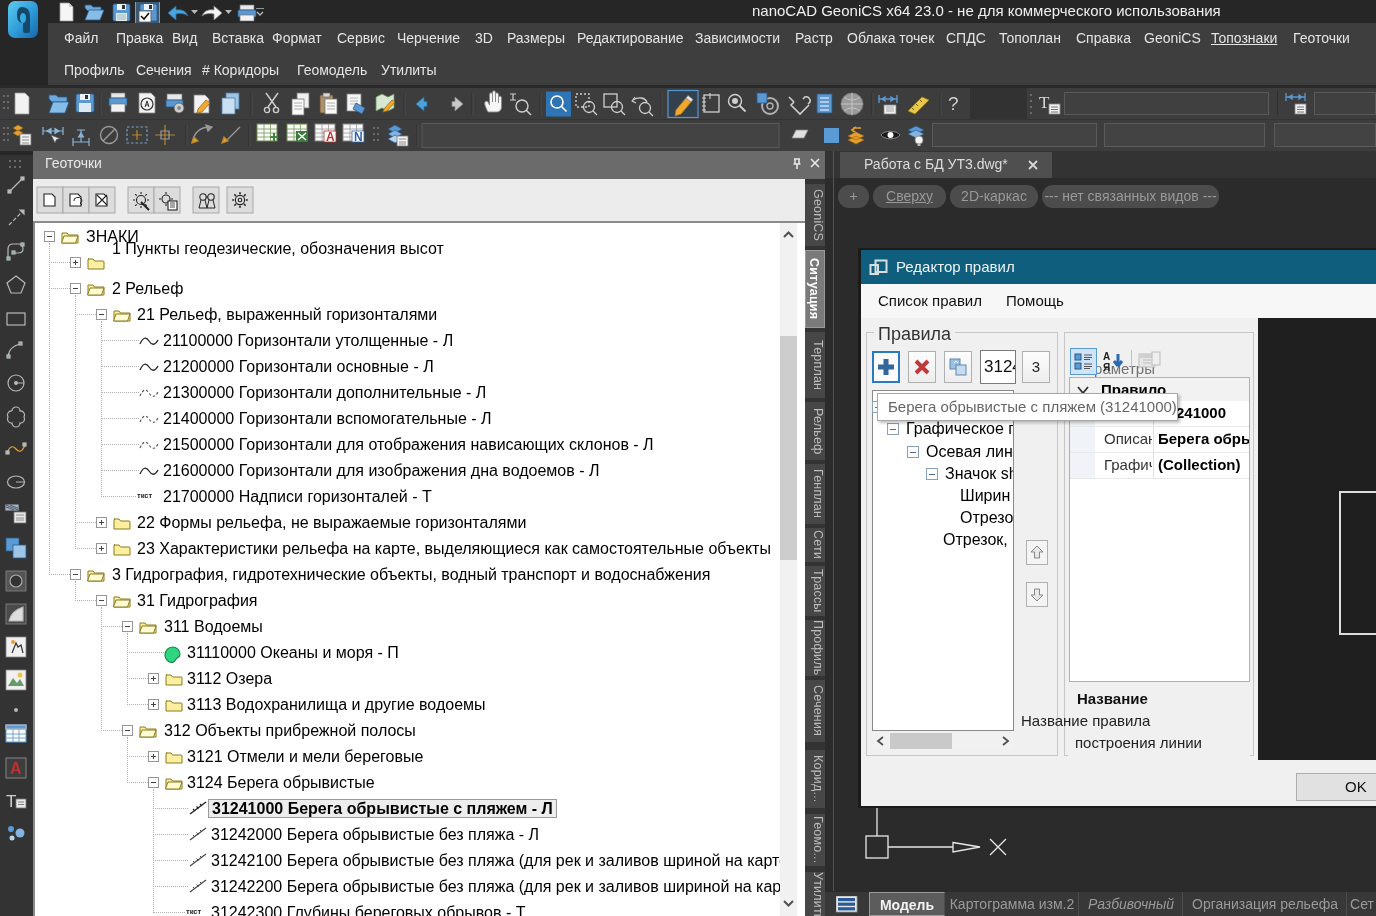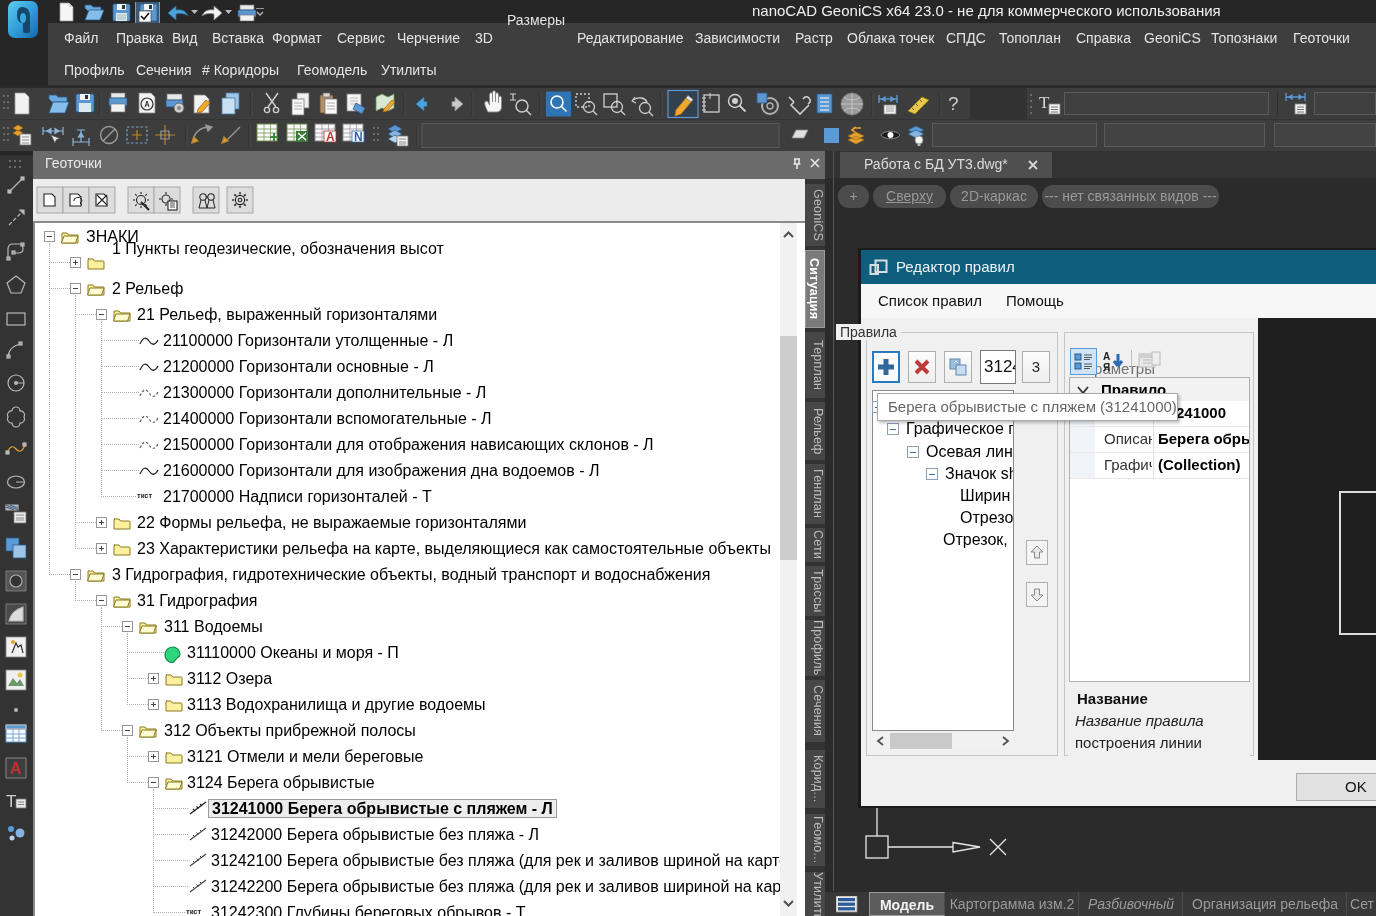--- a/index.html
+++ b/index.html
@@ -18,30 +18,30 @@
 <div class="abs" style="left:48px;top:23px;width:1328px;height:62px;background:#3e3e3e;"></div>
 <div id="menurow1">
 <span class="mi" style="left:64px;top:30px;">Файл</span>
 <span class="mi" style="left:116px;top:30px;">Правка</span>
 <span class="mi" style="left:172px;top:30px;">Вид</span>
 <span class="mi" style="left:212px;top:30px;">Вставка</span>
 <span class="mi" style="left:272px;top:30px;">Формат</span>
 <span class="mi" style="left:337px;top:30px;">Сервис</span>
 <span class="mi" style="left:397px;top:30px;">Черчение</span>
 <span class="mi" style="left:475px;top:30px;">3D</span>
-<span class="mi" style="left:507px;top:12px;">Размеры</span>
+<span class="mi" style="left:507px;top:30px;">Размеры</span>
 <span class="mi" style="left:577px;top:30px;">Редактирование</span>
 <span class="mi" style="left:695px;top:30px;">Зависимости</span>
 <span class="mi" style="left:795px;top:30px;">Растр</span>
 <span class="mi" style="left:847px;top:30px;">Облака точек</span>
 <span class="mi" style="left:946px;top:30px;">СПДС</span>
 <span class="mi" style="left:999px;top:30px;">Топоплан</span>
 <span class="mi" style="left:1076px;top:30px;">Справка</span>
 <span class="mi" style="left:1144px;top:30px;">GeoniCS</span>
-<span class="mi" style="left:1211px;top:30px;">Топознаки</span>
+<span class="mi" style="left:1211px;top:30px;text-decoration:underline;">Топознаки</span>
 <span class="mi" style="left:1293px;top:30px;">Геоточки</span>
 </div>
 <div id="menurow2">
 <span class="mi" style="left:64px;top:62px;">Профиль</span>
 <span class="mi" style="left:136px;top:62px;">Сечения</span>
 <span class="mi" style="left:202px;top:62px;"># Коридоры</span>
 <span class="mi" style="left:297px;top:62px;">Геомодель</span>
 <span class="mi" style="left:381px;top:62px;">Утилиты</span>
 </div>
 
@@ -840,21 +840,21 @@
 <div class="abs" style="left:1006px;top:292px;color:#111;font-size:15px;">Помощь</div>
 
 <div class="abs" style="left:861px;top:318px;width:515px;height:488px;background:#f0f0f0;"></div>
 
 <div class="abs" style="left:1258px;top:318px;width:118px;height:442px;background:#1f1f1f;"></div>
 <svg class="abs" style="left:1338px;top:490px" width="38" height="146" viewBox="0 0 38 146">
         <rect x="2" y="2" width="60" height="142" fill="none" stroke="#dddddd" stroke-width="2"></rect>
       </svg>
 
 <div class="abs" style="left:866px;top:332px;width:192px;height:424px;border:1px solid #c6c6c6;"></div>
-<div class="abs" style="left:836px;top:324px;background:#f0f0f0;color:#333;font-size:14px;padding:0 4px;">Правила</div>
+<div class="abs" style="left:874px;top:324px;background:#f0f0f0;color:#333;font-size:18px;padding:0 4px;">Правила</div>
 
 <div class="abs" style="left:872px;top:351px;width:28px;height:32px;background:#fbfbfb;border:2px solid #2a7ac0;"></div>
 <svg class="abs" style="left:872px;top:351px" width="28" height="32" viewBox="0 0 28 32">
         <path d="M14 8 v16 M6 16 h16" stroke="#33679b" stroke-width="5"></path>
       </svg>
 <div class="abs" style="left:908px;top:351px;width:28px;height:32px;background:linear-gradient(#fdfdfd,#ededed);border:1px solid #b0b0b0;"></div>
 <svg class="abs" style="left:908px;top:351px" width="28" height="32" viewBox="0 0 28 32">
         <path d="M8 10 L20 22 M20 10 L8 22" stroke="#c03a3c" stroke-width="4"></path>
       </svg>
 <div class="abs" style="left:944px;top:351px;width:28px;height:32px;background:linear-gradient(#fdfdfd,#ededed);border:1px solid #b0b0b0;"></div>
@@ -937,21 +937,21 @@
 <div class="abs" style="left:1070px;top:452px;width:179px;height:1px;background:#e8e8e8;"></div>
 <div class="abs" style="left:1070px;top:478px;width:179px;height:1px;background:#e8e8e8;"></div>
 <div class="abs" style="left:1176px;top:404px;font-size:15px;font-weight:bold;color:#000;">241000</div>
 <div class="abs" style="left:1104px;top:430px;width:48px;overflow:hidden;font-size:15px;color:#333;white-space:nowrap;">Описание</div>
 <div class="abs" style="left:1158px;top:430px;width:91px;overflow:hidden;font-size:15px;font-weight:bold;color:#000;white-space:nowrap;">Берега обры</div>
 <div class="abs" style="left:1104px;top:456px;width:48px;overflow:hidden;font-size:15px;color:#333;white-space:nowrap;">Графич</div>
 <div class="abs" style="left:1158px;top:456px;width:91px;overflow:hidden;font-size:15px;font-weight:bold;color:#000;white-space:nowrap;">(Collection)</div>
 
 <div class="abs" style="left:1068px;top:690px;width:182px;height:70px;background:#f0f0f0;"></div>
 <div class="abs" style="left:1077px;top:690px;font-size:15px;font-weight:bold;color:#111;">Название</div>
-<div class="abs" style="left:1075px;top:712px;font-size:15px;color:#222;font-style:italic;">Название правила</div>
+<div class="abs" style="left:1021px;top:712px;font-size:15px;color:#222;">Название правила</div>
 <div class="abs" style="left:1075px;top:734px;font-size:15px;color:#222;">построения линии</div>
 
 <div class="abs" style="left:1296px;top:773px;width:85px;height:28px;background:#e1e1e1;border:1px solid #acacac;"></div>
 <div class="abs" style="left:1345px;top:778px;font-size:15px;color:#111;">OK</div>
 
 <div class="abs" style="left:877px;top:393px;width:301px;height:28px;background:#ffffff;border:1px solid #a8a8a8;box-shadow:2px 2px 3px rgba(0,0,0,0.25);"></div>
 <div class="abs" style="left:888px;top:398px;font-size:15px;color:#666;">Берега обрывистые с пляжем (31241000)</div>
 </div>
 
 </div>

